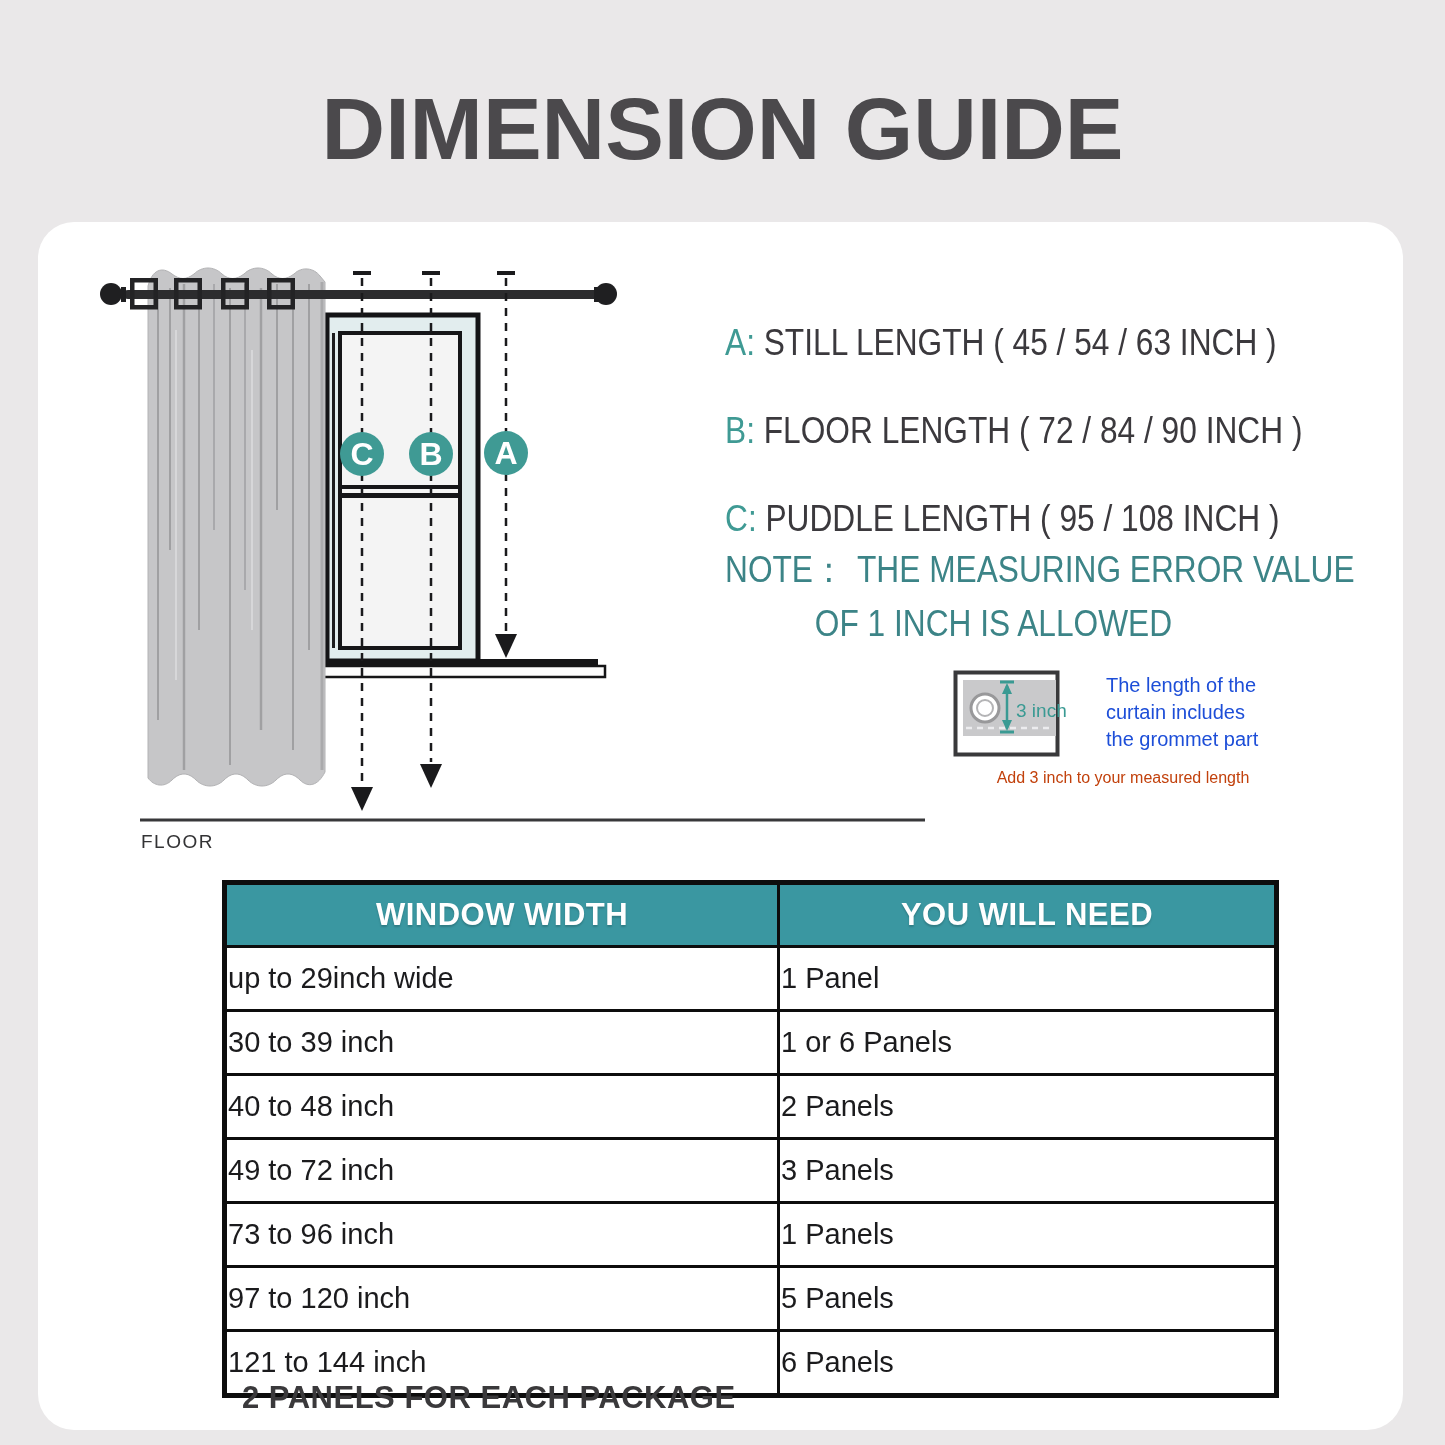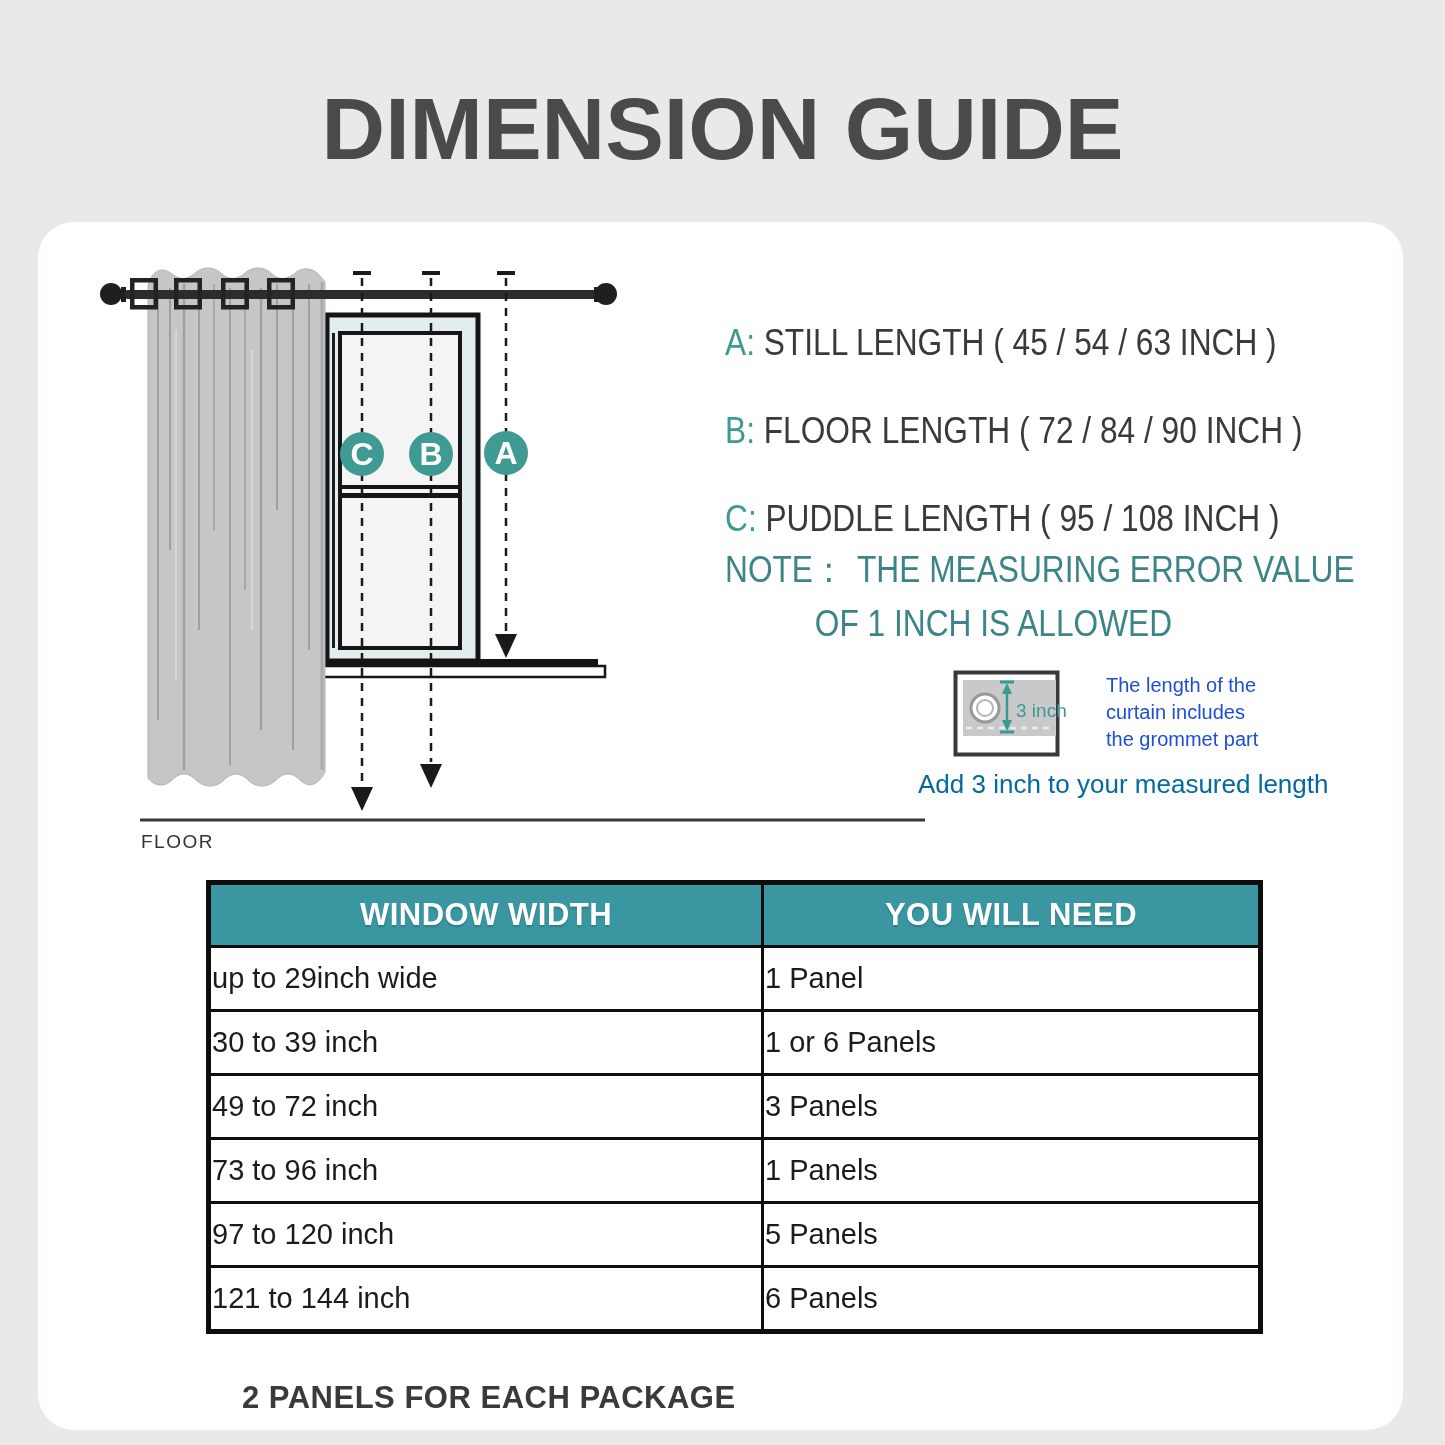--- a/index.html
+++ b/index.html
@@ -40,26 +40,26 @@
   .note-label{margin-right:14px;}
   .note-line2{font-size:36px;line-height:41px;margin-left:102px;margin-top:13px;}
 
   .grommet-desc{
     position:absolute;left:1068px;top:450px;
     font-size:20px;line-height:27px;color:#1d4ed8;
     white-space:nowrap;
   }
   .grommet-tip{
     position:absolute;left:880px;top:547px;width:410px;
-    font-size:26px;color:#0369a1;white-space:nowrap;
+    text-align:center;font-size:16px;color:#c2410c;white-space:nowrap;
   }
 
   
   .size-table{
-    position:absolute;left:168px;top:658px;width:1040px;
+    position:absolute;left:184px;top:658px;width:1040px;
     border-collapse:collapse;table-layout:fixed;
     border:5px solid #0d0d0d;background:#fff;
   }
   .size-table th{
     width:548px;height:58px;background:#3a97a1;color:#ffffff;
     font-size:31px;font-weight:bold;letter-spacing:.5px;
     text-shadow:0 2px 2px rgba(0,0,0,.18);
     border:3px solid #0d0d0d;
   }
   .size-table th.col2{width:492px;}
@@ -240,20 +240,24 @@
       <tbody>
         <tr>
           <td>up to 29inch wide</td>
           <td>1 Panel</td>
         </tr>
         <tr>
           <td>30 to 39 inch</td>
           <td>1 or 6 Panels</td>
         </tr>
         <tr>
+          <td>40 to 48 inch</td>
+          <td>2 Panels</td>
+        </tr>
+        <tr>
           <td>49 to 72 inch</td>
           <td>3 Panels</td>
         </tr>
         <tr>
           <td>73 to 96 inch</td>
           <td>1 Panels</td>
         </tr>
         <tr>
           <td>97 to 120 inch</td>
           <td>5 Panels</td>

